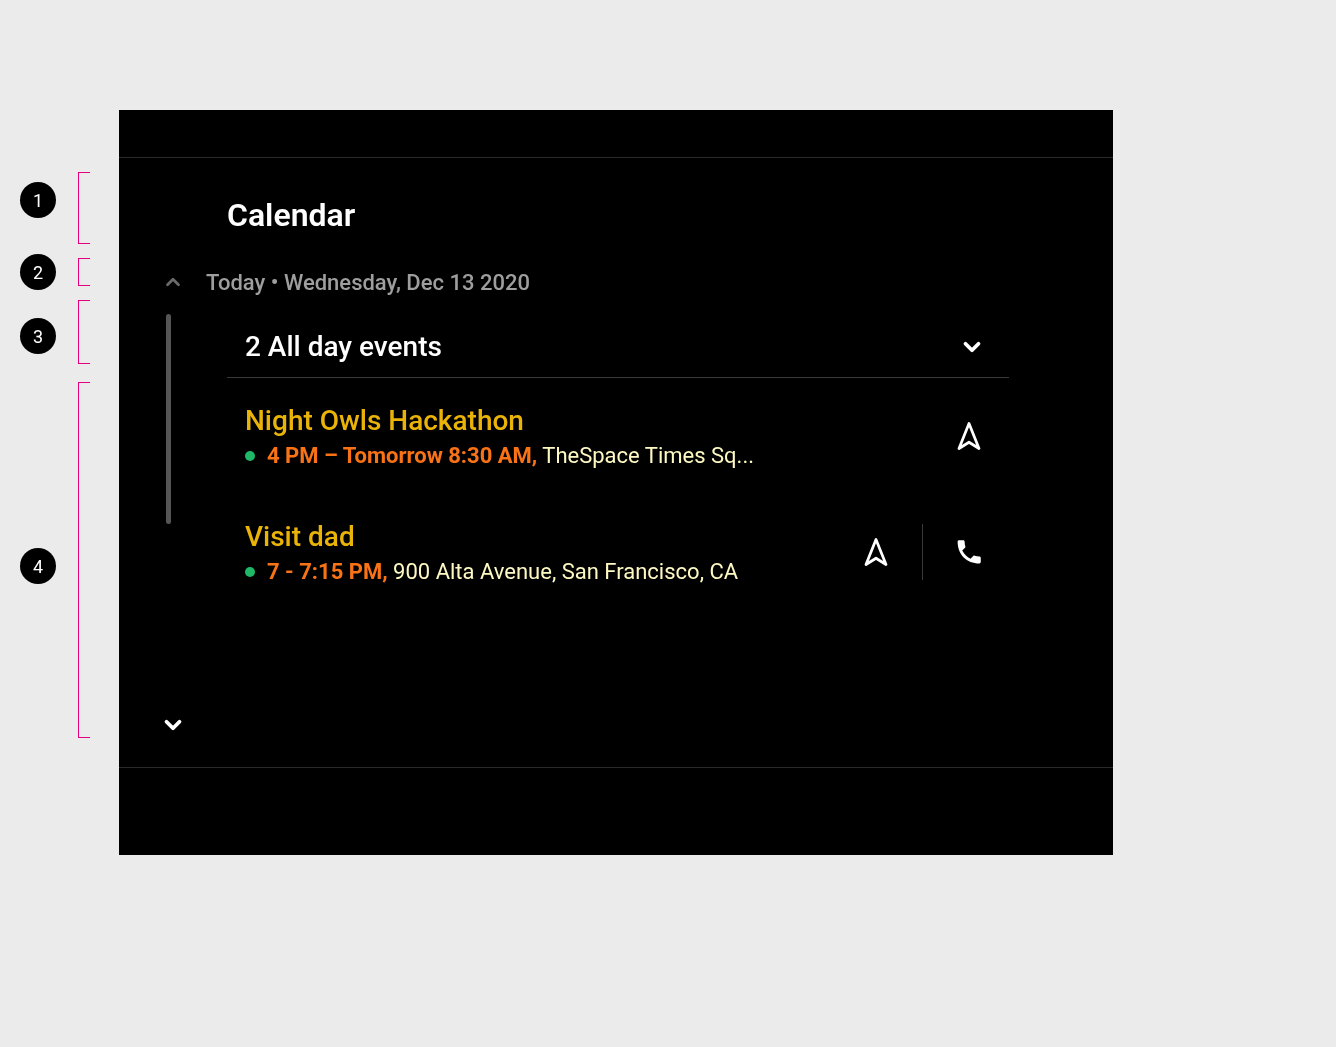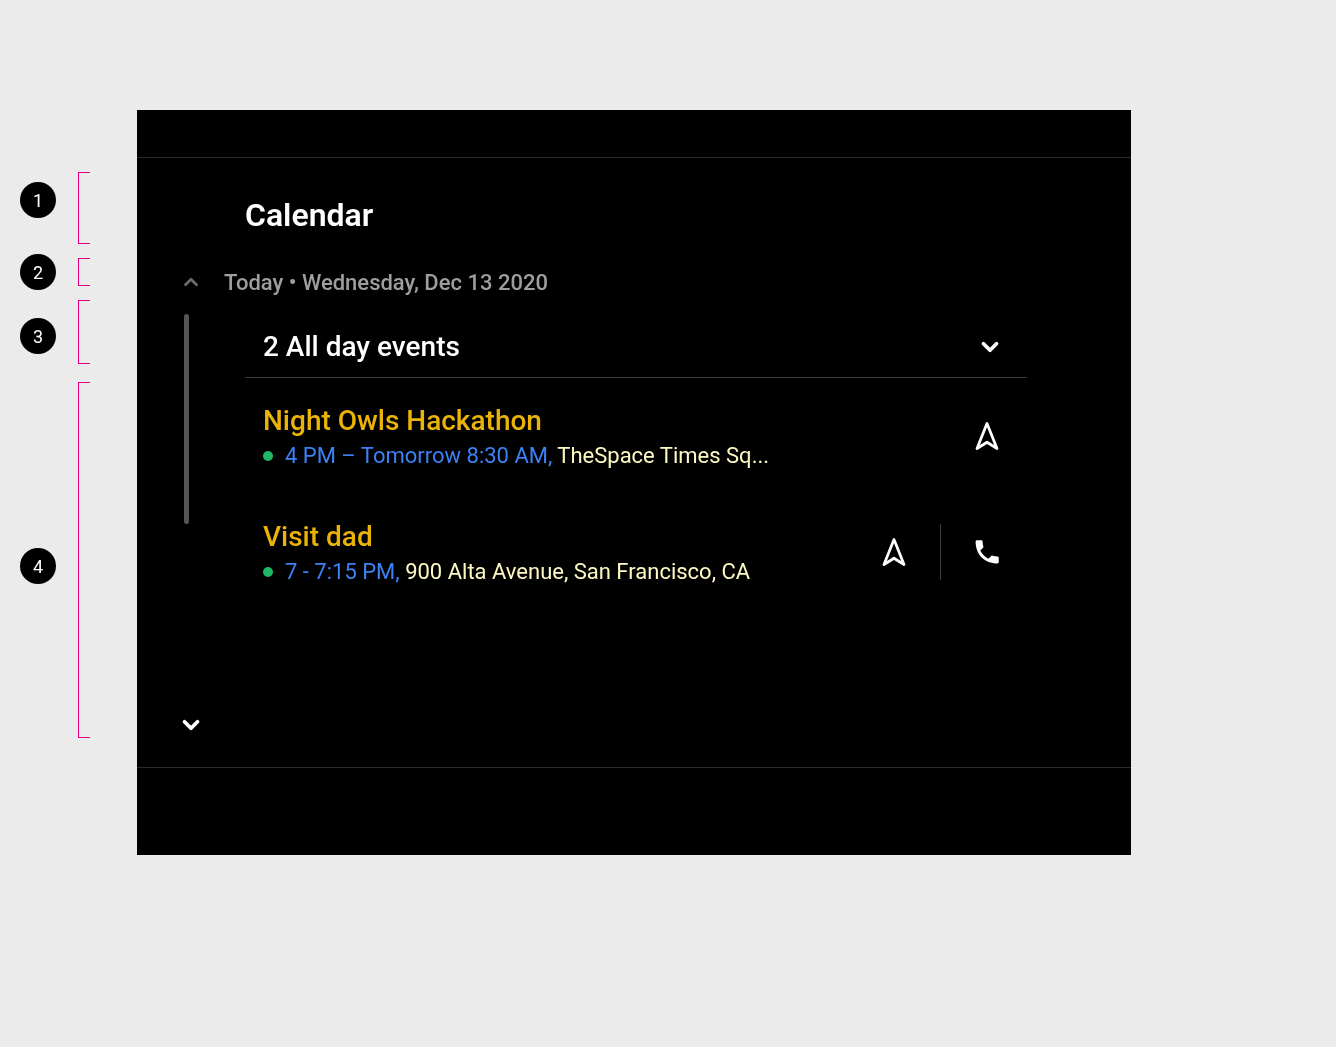--- a/index.html
+++ b/index.html
@@ -27,21 +27,21 @@
   .annotation-bracket {
     position: absolute;
     border-left: 1.5px solid #e6007e;
     border-top: 1.5px solid #e6007e;
     border-bottom: 1.5px solid #e6007e;
   }
 
   
   .device {
     position: absolute;
-    left: 137px;
+    left: 119px;
     top: 110px;
     width: 994px;
     height: 745px;
     background: #000;
   }
   .device-topbar {
     height: 48px;
     border-bottom: 1px solid #2a2a2a;
   }
   .device-bottombar {
@@ -162,21 +162,21 @@
     font-size: 22px;
   }
   .status-dot {
     width: 10px;
     height: 10px;
     border-radius: 50%;
     flex-shrink: 0;
   }
   .dot-green { background: #1fb866; }
   .dot-blue { background: #1a73e8; }
-  .event-time { color: #3b82f6; font-weight: 400; text-align: right; }
+  .event-time { color: #f97316; font-weight: 700; text-align: right; }
   .event-loc { color: #fef9c3; }
 
   .event-actions {
     display: flex;
     align-items: center;
     gap: 0;
   }
   .action-btn {
     width: 56px;
     height: 56px;

